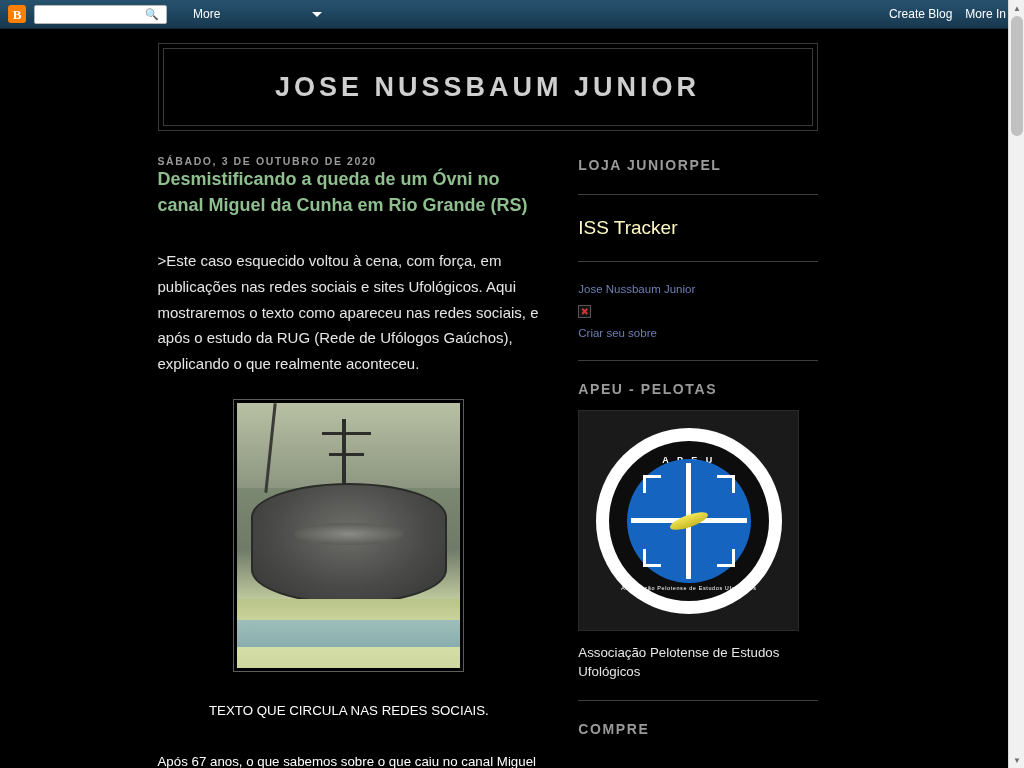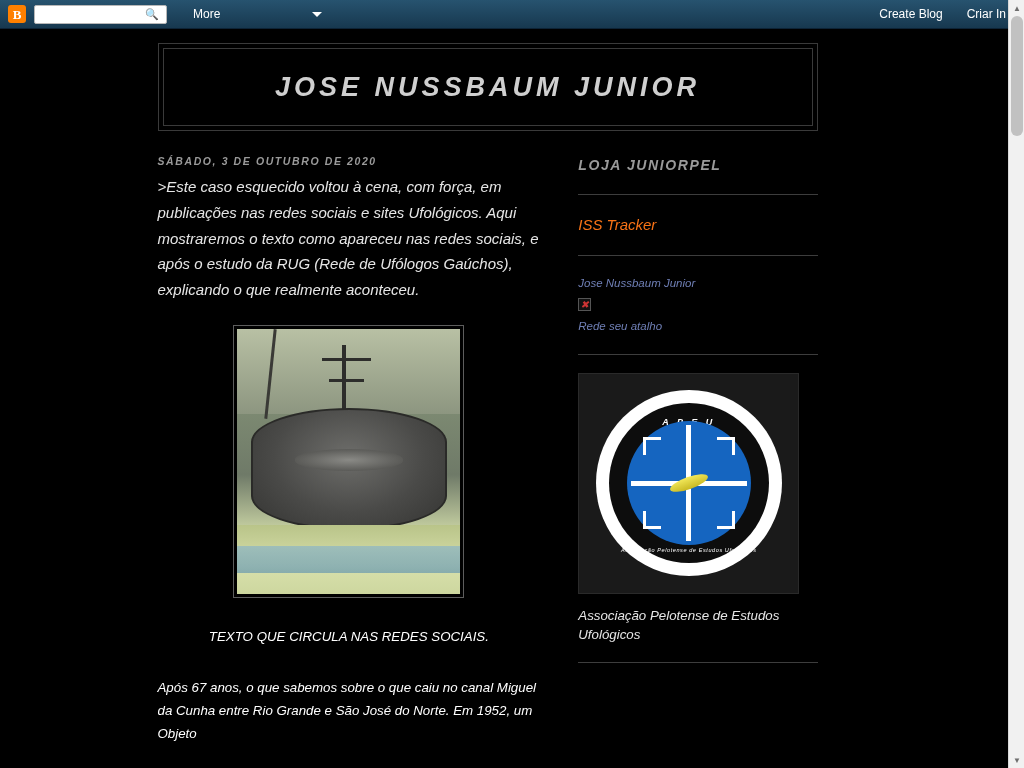--- a/index.html
+++ b/index.html
@@ -62,37 +62,36 @@
   .nav-more-label { margin-right: 92px; }
   .caret {
     width: 0; height: 0;
     border-left: 5px solid transparent;
     border-right: 5px solid transparent;
     border-top: 5px solid #ffffff;
   }
   .nav-right {
     margin-left: auto;
     display: flex; align-items: center;
-    gap: 24px;
+    gap: 13px;
     padding-right: 10px;
   }
   .nav-right a {
     color: #ffffff;
     font-size: 12px;
     text-decoration: none;
   }
 
   
   .page {
     position: relative;
     width: 975px;
     height: 739px;
     background: #000000;
     overflow: hidden;
-    font-style: italic;
   }
 
   
   .header-outer {
     width: 660px;
     margin: 14px auto 0 auto;
     border: 1px solid #3a3a3a;
     padding: 4px;
   }
   .header-inner {
@@ -118,21 +117,21 @@
     align-items: flex-start;
   }
   .main-col { width: 404px; padding-right: 20px; }
   .side-col { width: 240px; margin-left: 18px; }
 
   .post-date {
     color: #9a9a9a;
     font-size: 10.5px;
     letter-spacing: 1.6px;
     font-weight: bold;
-    margin-bottom: 7px;
+    margin-bottom: 0;
     text-transform: uppercase;
   }
   .post-title {
     color: #8fbf8f;
     font-size: 18px;
     font-weight: bold;
     line-height: 1.42;
     margin: 0 0 30px 0;
   }
   .post-body {
@@ -229,22 +228,22 @@
     font-weight: bold;
     text-transform: uppercase;
     line-height: 1.5;
     margin-bottom: 10px;
   }
   .widget-sep {
     border-top: 1px solid #3d3d3d;
     margin: 18px 0 18px 0;
   }
   .widget-text {
-    color: #f97316;
-    font-size: 15px;
+    color: #fef9c3;
+    font-size: 19px;
     line-height: 1.6;
   }
   .widget-link {
     color: #6f7fb5;
     font-size: 11.5px;
     text-decoration: none;
     display: block;
     line-height: 1.6;
   }
   .broken-img {
@@ -364,36 +363,37 @@
       <span class="search-icon">🔍</span>
     </div>
 
     <div class="nav-more">
       <span class="nav-more-label">More</span>
       <span class="caret"></span>
     </div>
 
     <div class="nav-right">
       <a href="#">Create Blog</a>
-      <a href="#">Criar In</a>
+      <a href="#">More In</a>
     </div>
   </div>
 
   <div class="page">
 
     <div class="header-outer">
       <div class="header-inner">
         <div class="blog-title">JOSE NUSSBAUM JUNIOR</div>
       </div>
     </div>
 
     <div class="content">
 
       <div class="main-col">
         <div class="post-date">SÁBADO, 3 DE OUTUBRO DE 2020</div>
+        <h1 class="post-title">Desmistificando a queda de um Óvni no canal Miguel da Cunha em Rio Grande (RS)</h1>
 
         <div class="post-body">
           <p>&gt;Este caso esquecido voltou à cena, com força, em publicações nas redes sociais e sites Ufológicos. Aqui mostraremos o texto como apareceu nas redes sociais, e após o estudo da RUG (Rede de Ufólogos Gaúchos), explicando o que realmente aconteceu.</p>
         </div>
 
         <div class="post-image-frame">
           <div class="post-image">
             <div class="pi-sky"></div>
             <div class="pi-pole"></div>
             <div class="pi-mast"></div>
@@ -419,25 +419,26 @@
         <div class="widget-sep"></div>
 
         <div class="widget">
           <div class="widget-text">ISS Tracker</div>
         </div>
         <div class="widget-sep"></div>
 
         <div class="widget">
           <a class="widget-link" href="#">Jose Nussbaum Junior</a>
           <span class="broken-img">✖</span>
-          <a class="widget-link" href="#">Rede seu atalho</a>
+          <a class="widget-link" href="#">Criar seu sobre</a>
         </div>
         <div class="widget-sep"></div>
 
         <div class="widget">
+          <div class="widget-title">APEU - PELOTAS</div>
           <div class="apeu-box">
             <div class="apeu-emblem">
               <div class="apeu-ring">
                 <div class="apeu-word">A P E U</div>
                 <div class="apeu-core">
                   <div class="apeu-cross-v"></div>
                   <div class="apeu-cross-h"></div>
                   <div class="apeu-brk tl"></div>
                   <div class="apeu-brk tr"></div>
                   <div class="apeu-brk bl"></div>
@@ -445,20 +446,23 @@
                 </div>
                 <div class="apeu-ufo"></div>
                 <div class="apeu-arc">Associação Pelotense de Estudos Ufológicos</div>
               </div>
             </div>
           </div>
           <div class="widget-caption">Associação Pelotense de Estudos Ufológicos</div>
         </div>
         <div class="widget-sep"></div>
 
+        <div class="widget">
+          <div class="widget-title">COMPRE</div>
+        </div>
 
       </div>
     </div>
   </div>
 
   <div class="scrollbar">
     <div class="sb-arrow">▲</div>
     <div class="sb-thumb"></div>
     <div class="sb-arrow bottom">▼</div>
   </div>

